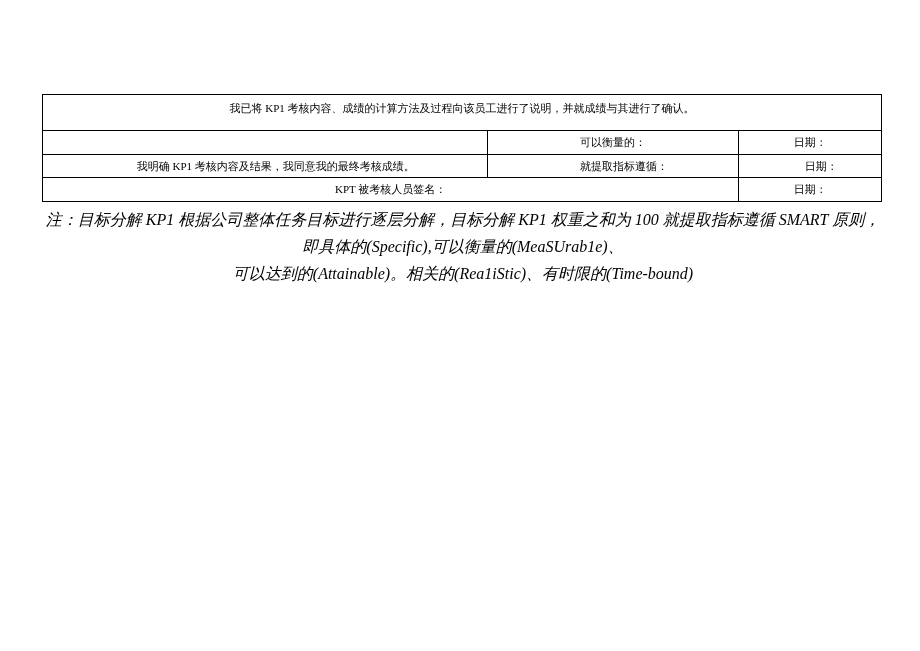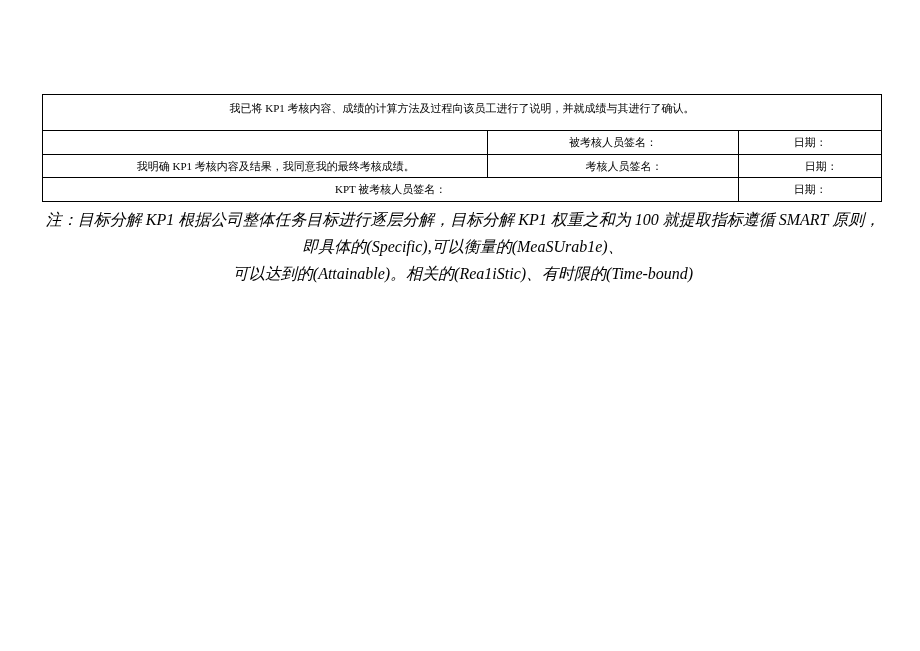--- a/index.html
+++ b/index.html
@@ -74,32 +74,32 @@
         <tr>
       <td class="row1-cell" colspan="3">
         <span>我已将 KP1 考核内容、成绩的计算方法及过程向该员工进行了说明，并就成绩与其进行了确认。</span>
       </td>
     </tr>
     <tr>
       <td class="row2-cell1">
         <span></span>
       </td>
       <td class="row2-cell2">
-        <span>被考核人员签名：</span>
+        <span>可以衡量的：</span>
       </td>
       <td class="row2-cell3">
         <span>日期：</span>
       </td>
     </tr>
     <tr class="row3">
       <td>
         <span>我明确 KP1 考核内容及结果，我同意我的最终考核成绩。</span>
       </td>
       <td>
-        <span>考核人员签名：</span>
+        <span>就提取指标遵循：</span>
       </td>
       <td>
         <span>日期：</span>
       </td>
     </tr>
     <tr>
       <td class="row4-cell1" colspan="2">
         <span>KPT 被考核人员签名：</span>
       </td>
       <td class="row4-cell2">

